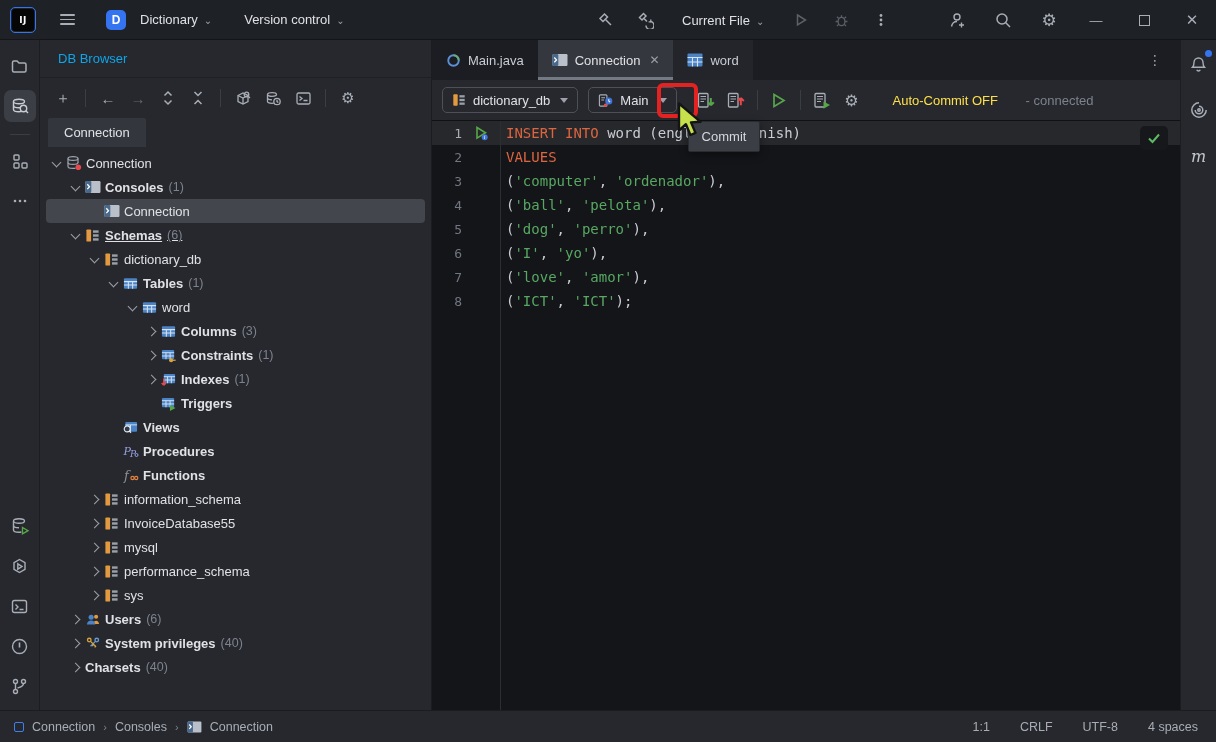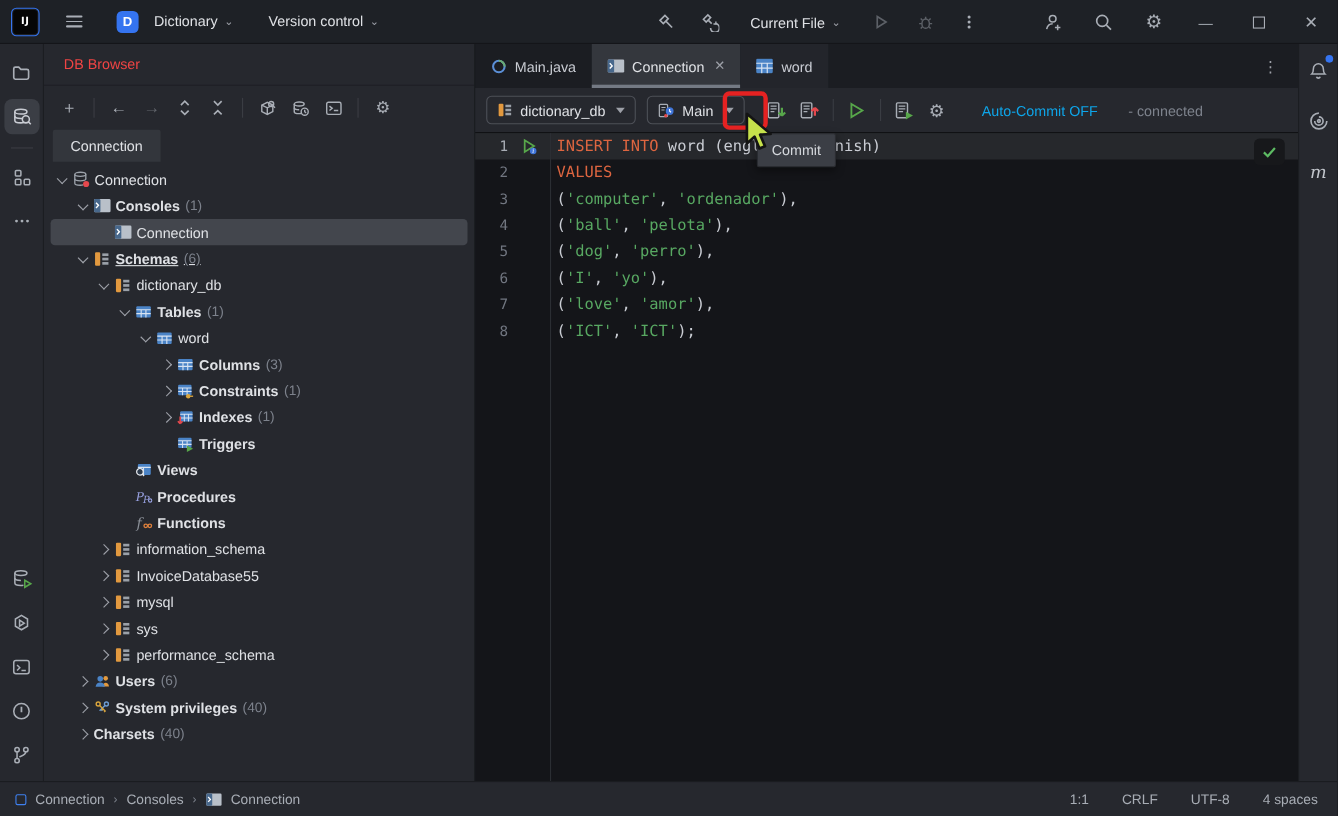--- a/index.html
+++ b/index.html
@@ -25,21 +25,21 @@
   #leftstrip{left:0;top:40px;width:40px;height:670px;background:#26282e;border-right:1px solid #1b1d21;display:flex;flex-direction:column;align-items:center;padding-top:10px}
   .stripbtn{width:32px;height:32px;border-radius:7px;display:flex;align-items:center;justify-content:center;margin-bottom:8px}
   .stripbtn.sel{background:#3b3e45}
   .strip-div{width:20px;height:1px;background:#3a3d43;margin:4px 0 10px}
   .strip-spacer{flex:1}
   
   #rightstrip{right:0;top:40px;width:36px;height:670px;background:#26282e;border-left:1px solid #1b1d21;display:flex;flex-direction:column;align-items:center;padding-top:8px;gap:14px}
   .mlabel{font:italic 16px "DejaVu Serif",serif;color:#c2c6cc}
   
   #sidepanel{left:40px;top:40px;width:392px;height:670px;background:#26282e;border-right:1px solid #1a1c20;display:flex;flex-direction:column}
-  .sp-title{height:38px;display:flex;align-items:center;padding-left:18px;font-size:13px;color:#ef4444;border-bottom:1px solid #1e2025}
+  .sp-title{height:38px;display:flex;align-items:center;padding-left:18px;font-size:13px;color:#0ea5e9;border-bottom:1px solid #1e2025}
   .sp-toolbar{height:40px;display:flex;align-items:center;gap:4px;padding-left:10px;color:#a9aeb6}
   .sp-tbtn{width:26px;height:26px;display:flex;align-items:center;justify-content:center;border-radius:4px;font-size:15px}
   .sp-tdiv{width:1px;height:18px;background:#3a3d43;margin:0 5px}
   .sp-tab{align-self:flex-start;margin-left:8px;background:#33363c;padding:7px 16px;font-size:13px;color:#dfe1e5;border-radius:2px 2px 0 0}
   #tree{flex:1;padding-top:4px;overflow:hidden}
   .trow{height:24px;display:flex;align-items:center;margin:0 6px;border-radius:4px;white-space:nowrap}
   .trow.sel{background:#43464d}
   .chev{width:18px;height:18px;position:relative;flex:0 0 18px}
   .chev.down::after,.chev.right::after{content:"";position:absolute;left:5px;top:5px;width:6px;height:6px;border-right:1.6px solid #9da0a8;border-bottom:1.6px solid #9da0a8}
   .chev.down::after{transform:rotate(45deg)}
@@ -56,21 +56,21 @@
   .etab.active::after{content:"";position:absolute;left:0;right:0;bottom:0;height:3px;background:#747a84}
   .etab.shaded{background:#23252b}
   .tabclose{color:#9da0a8;font-size:12px;margin-left:2px}
   .tab-dots{position:absolute;right:18px;top:0;height:40px;display:flex;align-items:center;color:#9da0a8;font-size:14px;letter-spacing:0}
   #edtoolbar{height:41px;background:#26282e;border-bottom:1px solid #101114;display:flex;align-items:center;padding-left:10px;position:relative}
   .combo{display:flex;align-items:center;gap:7px;border:1px solid #4d5057;border-radius:5px;height:26px;padding:0 9px;margin-right:10px;color:#dfe1e5}
   .combo .dd{width:0;height:0;border-left:4px solid transparent;border-right:4px solid transparent;border-top:5px solid #9da0a8;margin-left:3px}
   .edbtn{width:30px;height:30px;display:flex;align-items:center;justify-content:center;border-radius:4px}
   .ed-div{width:1px;height:20px;background:#3a3d43;margin:0 6px}
   .autocommit{margin-left:26px;font-size:13px}
-  .ac-off{color:#0ea5e9}
+  .ac-off{color:#fde047}
   .ac-conn{color:#7d828c;margin-left:24px}
   #editor{flex:1;position:relative;font-family:"DejaVu Sans Mono",monospace;font-size:14px}
   .gutter-sep{position:absolute;left:68px;top:0;bottom:0;width:1px;background:#2b2e33}
   .cline{display:flex;height:24px;align-items:center}
   .cline.cur{background:#26282c}
   .lnum{width:30px;text-align:right;color:#717680;font-size:13px;flex:0 0 30px}
   .lrun{width:38px;flex:0 0 38px;display:flex;justify-content:center}
   .ltext{padding-left:6px;white-space:pre}
   .kw{color:#dd6540}
   .str{color:#58a862}
@@ -485,33 +485,33 @@
       <div class="trow" style="padding-left: 40px;">
         <span class="chev right"></span>
         <span class="ticon">
           <svg width="15" height="15" viewBox="0 0 16 16">
             <rect x="1.5" y="1.5" width="5" height="13" rx="1" fill="#e2993f"></rect>
             <rect x="8.5" y="2.5" width="6" height="2.6" fill="#9aa0a8"></rect>
             <rect x="8.5" y="6.7" width="6" height="2.6" fill="#9aa0a8"></rect>
             <rect x="8.5" y="10.9" width="6" height="2.6" fill="#9aa0a8"></rect>
           </svg>
         </span>
-        <span class="lbl">sys</span>
+        <span class="lbl">performance_schema</span>
       </div>
       <div class="trow" style="padding-left: 40px;">
         <span class="chev right"></span>
         <span class="ticon">
           <svg width="15" height="15" viewBox="0 0 16 16">
             <rect x="1.5" y="1.5" width="5" height="13" rx="1" fill="#e2993f"></rect>
             <rect x="8.5" y="2.5" width="6" height="2.6" fill="#9aa0a8"></rect>
             <rect x="8.5" y="6.7" width="6" height="2.6" fill="#9aa0a8"></rect>
             <rect x="8.5" y="10.9" width="6" height="2.6" fill="#9aa0a8"></rect>
           </svg>
         </span>
-        <span class="lbl">performance_schema</span>
+        <span class="lbl">sys</span>
       </div>
       <div class="trow" style="padding-left: 21px;">
         <span class="chev right"></span>
         <span class="ticon">
           <svg width="16" height="15" viewBox="0 0 16 16">
             <circle cx="11.3" cy="5" r="2.2" fill="#e2993f"></circle>
             <path d="M8.2 12.8c.3-2.2 1.6-3.5 3.1-3.5 1.6 0 2.9 1.3 3.2 3.5z" fill="#e2993f"></path>
             <circle cx="6" cy="5.5" r="2.7" fill="#4a83c6"></circle>
             <path d="M1.5 13.2c.2-2.7 2.1-4.2 4.5-4.2s4.3 1.5 4.5 4.2z" fill="#4a83c6"></path>
           </svg>

